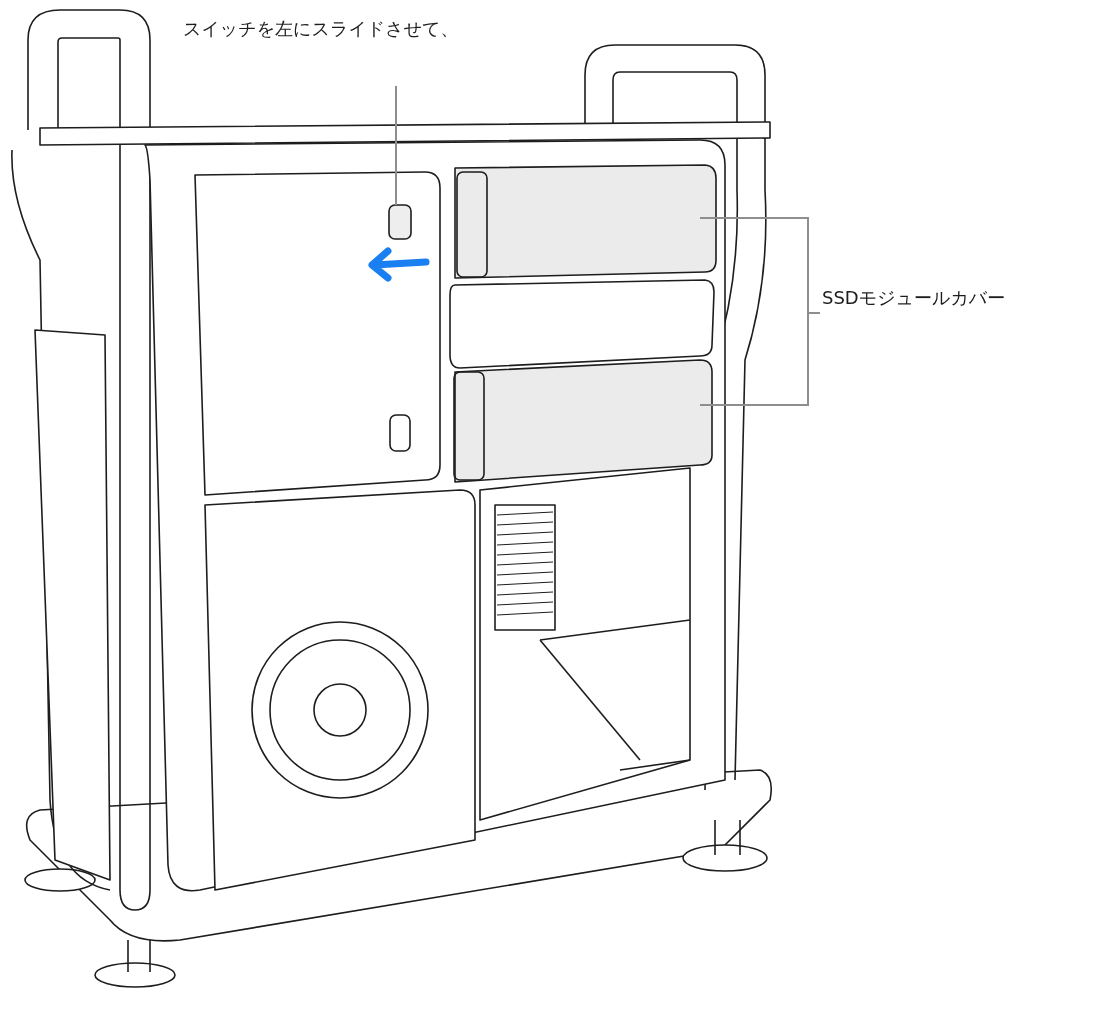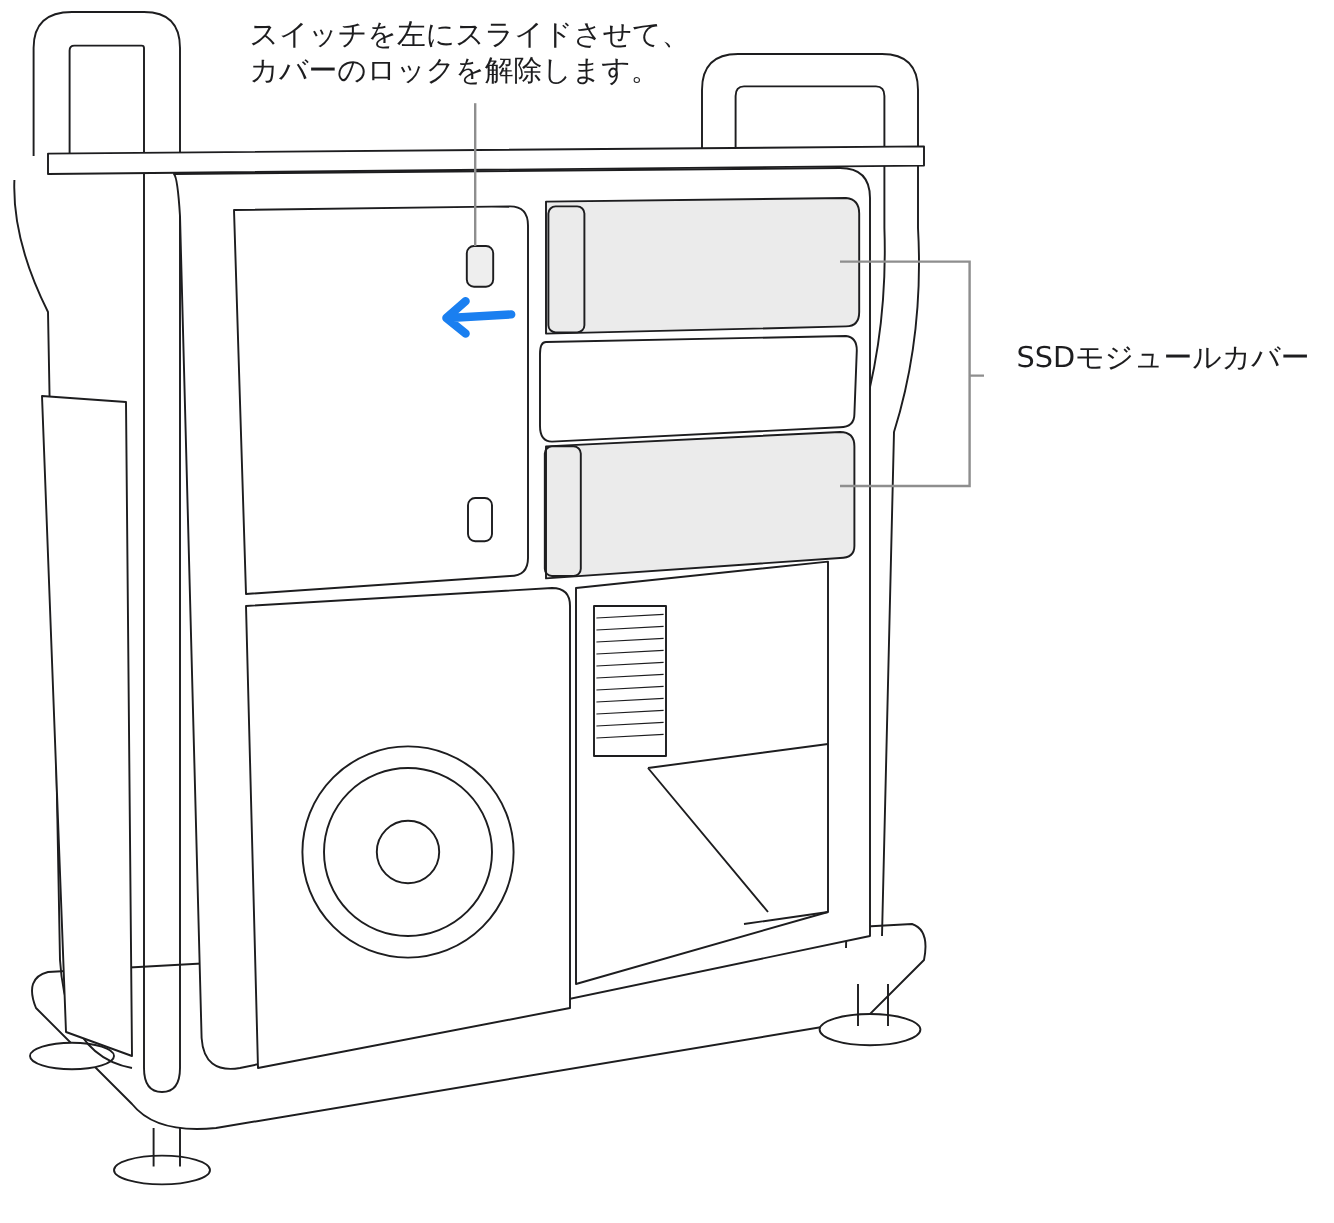--- a/index.html
+++ b/index.html
@@ -1,18 +1,18 @@
 <!DOCTYPE html>
 <html><head>
 <meta charset="utf-8">
 <style>
   html, body { margin: 0; padding: 0; background: #ffffff; }
   body { width: 1112px; height: 1019px; position: relative; overflow: hidden;
          font-family: "DejaVu Sans", sans-serif; }
-  .callout { position: absolute; color: #1d1d1f; font-size: 24px; line-height: 30px; margin-left: 25px; }
+  .callout { position: absolute; color: #1d1d1f; font-size: 18px; line-height: 30px; }
   #top-callout { left: 183px; top: 14px; }
   #ssd-callout { left: 822px; top: 283px; }
   svg { position: absolute; left: 0; top: 0; }
 </style>
 </head>
 <body>
 
 <svg width="1112" height="1019" viewBox="0 0 1112 1019">
   <g fill="none" stroke="#1d1d1f" stroke-width="1.6" stroke-linejoin="round">
 
@@ -66,15 +66,14 @@
     <path d="M700 218 L808 218 L808 405 L700 405 M808 313 L820 313"></path>
   </g>
 
   <g stroke="#1a7ff0" stroke-width="7" stroke-linecap="round" stroke-linejoin="round" fill="none">
     <path d="M426 262 L374 265 M388 251 L372 265 L388 278"></path>
   </g>
 </svg>
 
 <div id="top-callout" class="callout">
   <div>スイッチを左にスライドさせて、</div>
-  <div>カバーのロックを解除します。</div>
 </div>
 <div id="ssd-callout" class="callout">SSDモジュールカバー</div>
 
 </body></html>

